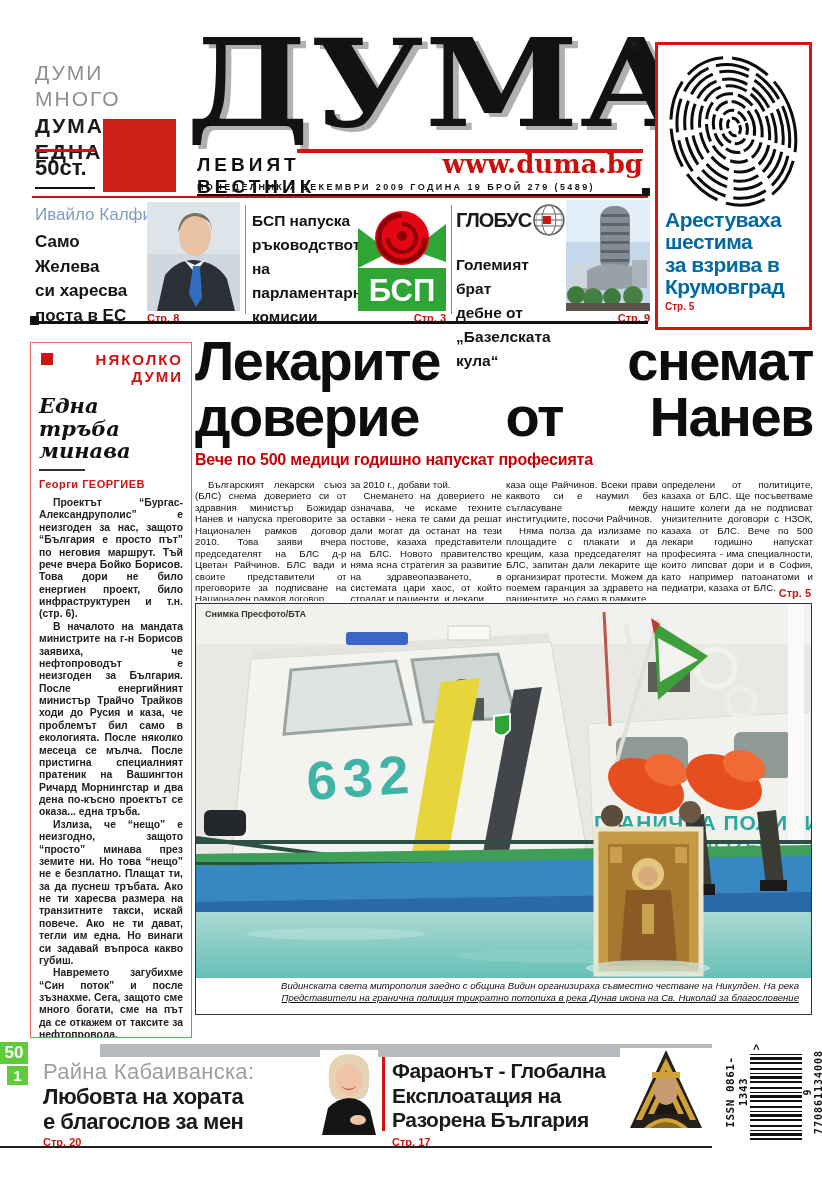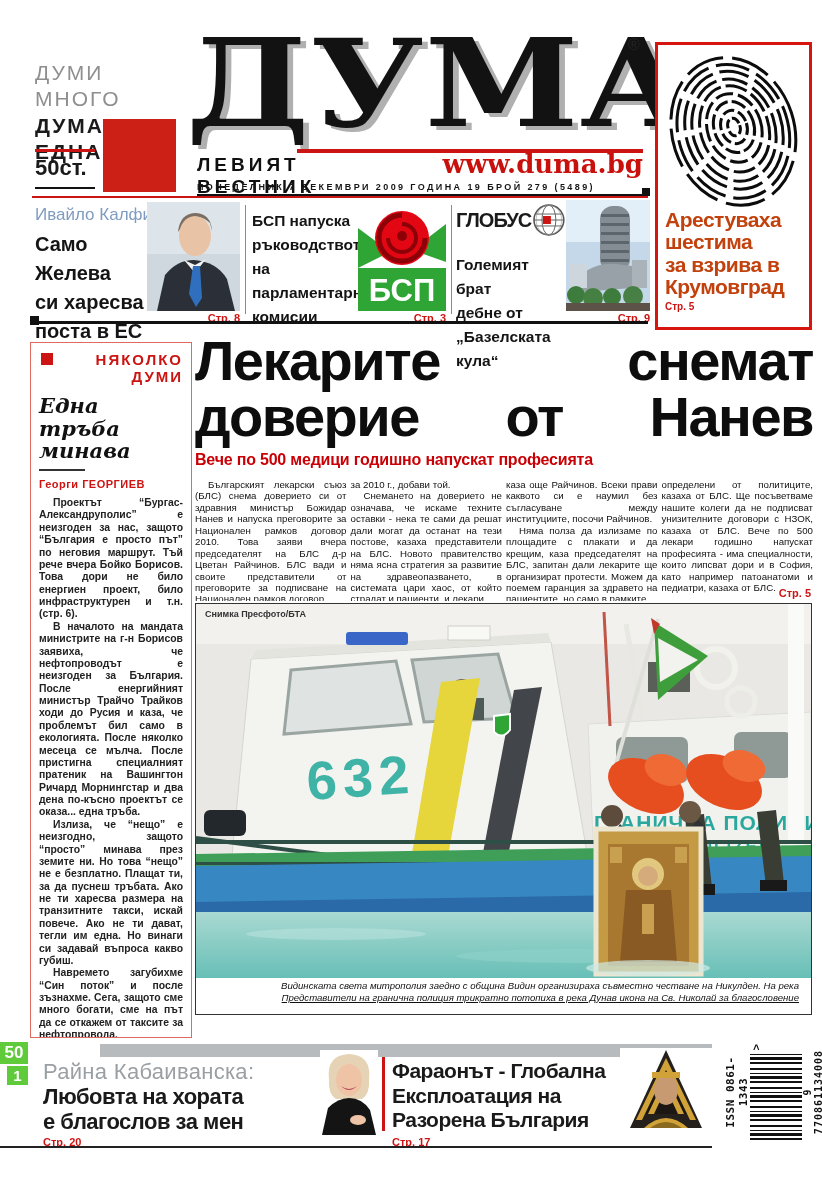--- a/index.html
+++ b/index.html
@@ -24,32 +24,32 @@
   .tagline{left:197px;top:154px;width:200px;font-size:19px;font-weight:bold;letter-spacing:4px;color:#101010;}
   .website{left:400px;top:149px;width:243px;text-align:right;font-family:"DejaVu Serif","Liberation Serif",serif;
       font-weight:bold;font-size:26px;color:#c9100c;}
   .issue-line{left:197px;top:182px;width:452px;font-size:9px;font-weight:bold;letter-spacing:2.4px;color:#161616;white-space:nowrap;}
   .issue-underline{left:197px;top:194px;width:452px;height:2px;background:#111;}
   .issue-sq{left:642px;top:188px;width:8px;height:8px;background:#111;}
 
   
   .arrest{left:655px;top:42px;width:157px;height:288px;border:3px solid #d6150f;box-sizing:border-box;background:#fff;}
   .arrest svg{display:block;margin:2px auto 0;}
-  .arrest-title{padding:0 7px;font-size:21px;font-weight:bold;line-height:1.07;color:#c2410c;
+  .arrest-title{padding:0 7px;font-size:21px;font-weight:bold;line-height:1.07;color:#0369a1;
       letter-spacing:-0.5px;white-space:pre-line;}
   .arrest-page{padding:2px 7px 0;color:#cc1512;font-size:10px;font-weight:bold;}
 
   
   .red-topline{left:32px;top:196px;width:616px;height:2px;background:#cc1512;}
   .t-kicker{left:35px;top:205px;font-size:17px;color:#7f9cc0;}
-  .t1-title{left:35px;top:230px;width:110px;font-size:20px;font-weight:bold;line-height:1.45;
+  .t1-title{left:35px;top:230px;width:110px;font-size:17px;font-weight:bold;line-height:1.45;
       color:#141414;white-space:pre-line;}
   .t1-photo{left:147px;top:202px;width:93px;height:109px;}
   .page-ref{color:#cc1512;font-size:11px;font-weight:bold;}
-  .t1-page{left:147px;top:312px;width:93px;text-align:right;}
+  .t1-page{left:147px;top:312px;width:93px;text-align:left;}
   .tdiv{top:205px;width:1px;height:109px;background:#8a8a8a;}
   .tdiv1{left:245px;} .tdiv2{left:451px;}
   .t2-title{left:252px;top:209px;width:104px;font-size:15.5px;font-weight:bold;line-height:1.55;
       color:#141414;white-space:pre-line;}
   .t2-logo{left:358px;top:200px;width:88px;height:111px;}
   .t2-page{left:358px;top:312px;width:88px;text-align:right;}
   .t3-logorow{left:456px;top:203px;width:110px;display:flex;align-items:center;gap:1px;}
   .t3-logotext{font-size:20px;font-weight:bold;letter-spacing:-1px;color:#1a1a1a;}
   .t3-title{left:456px;top:245px;width:108px;font-size:15.5px;font-weight:bold;line-height:1.55;
       color:#141414;white-space:pre-line;margin-top:8px;}

